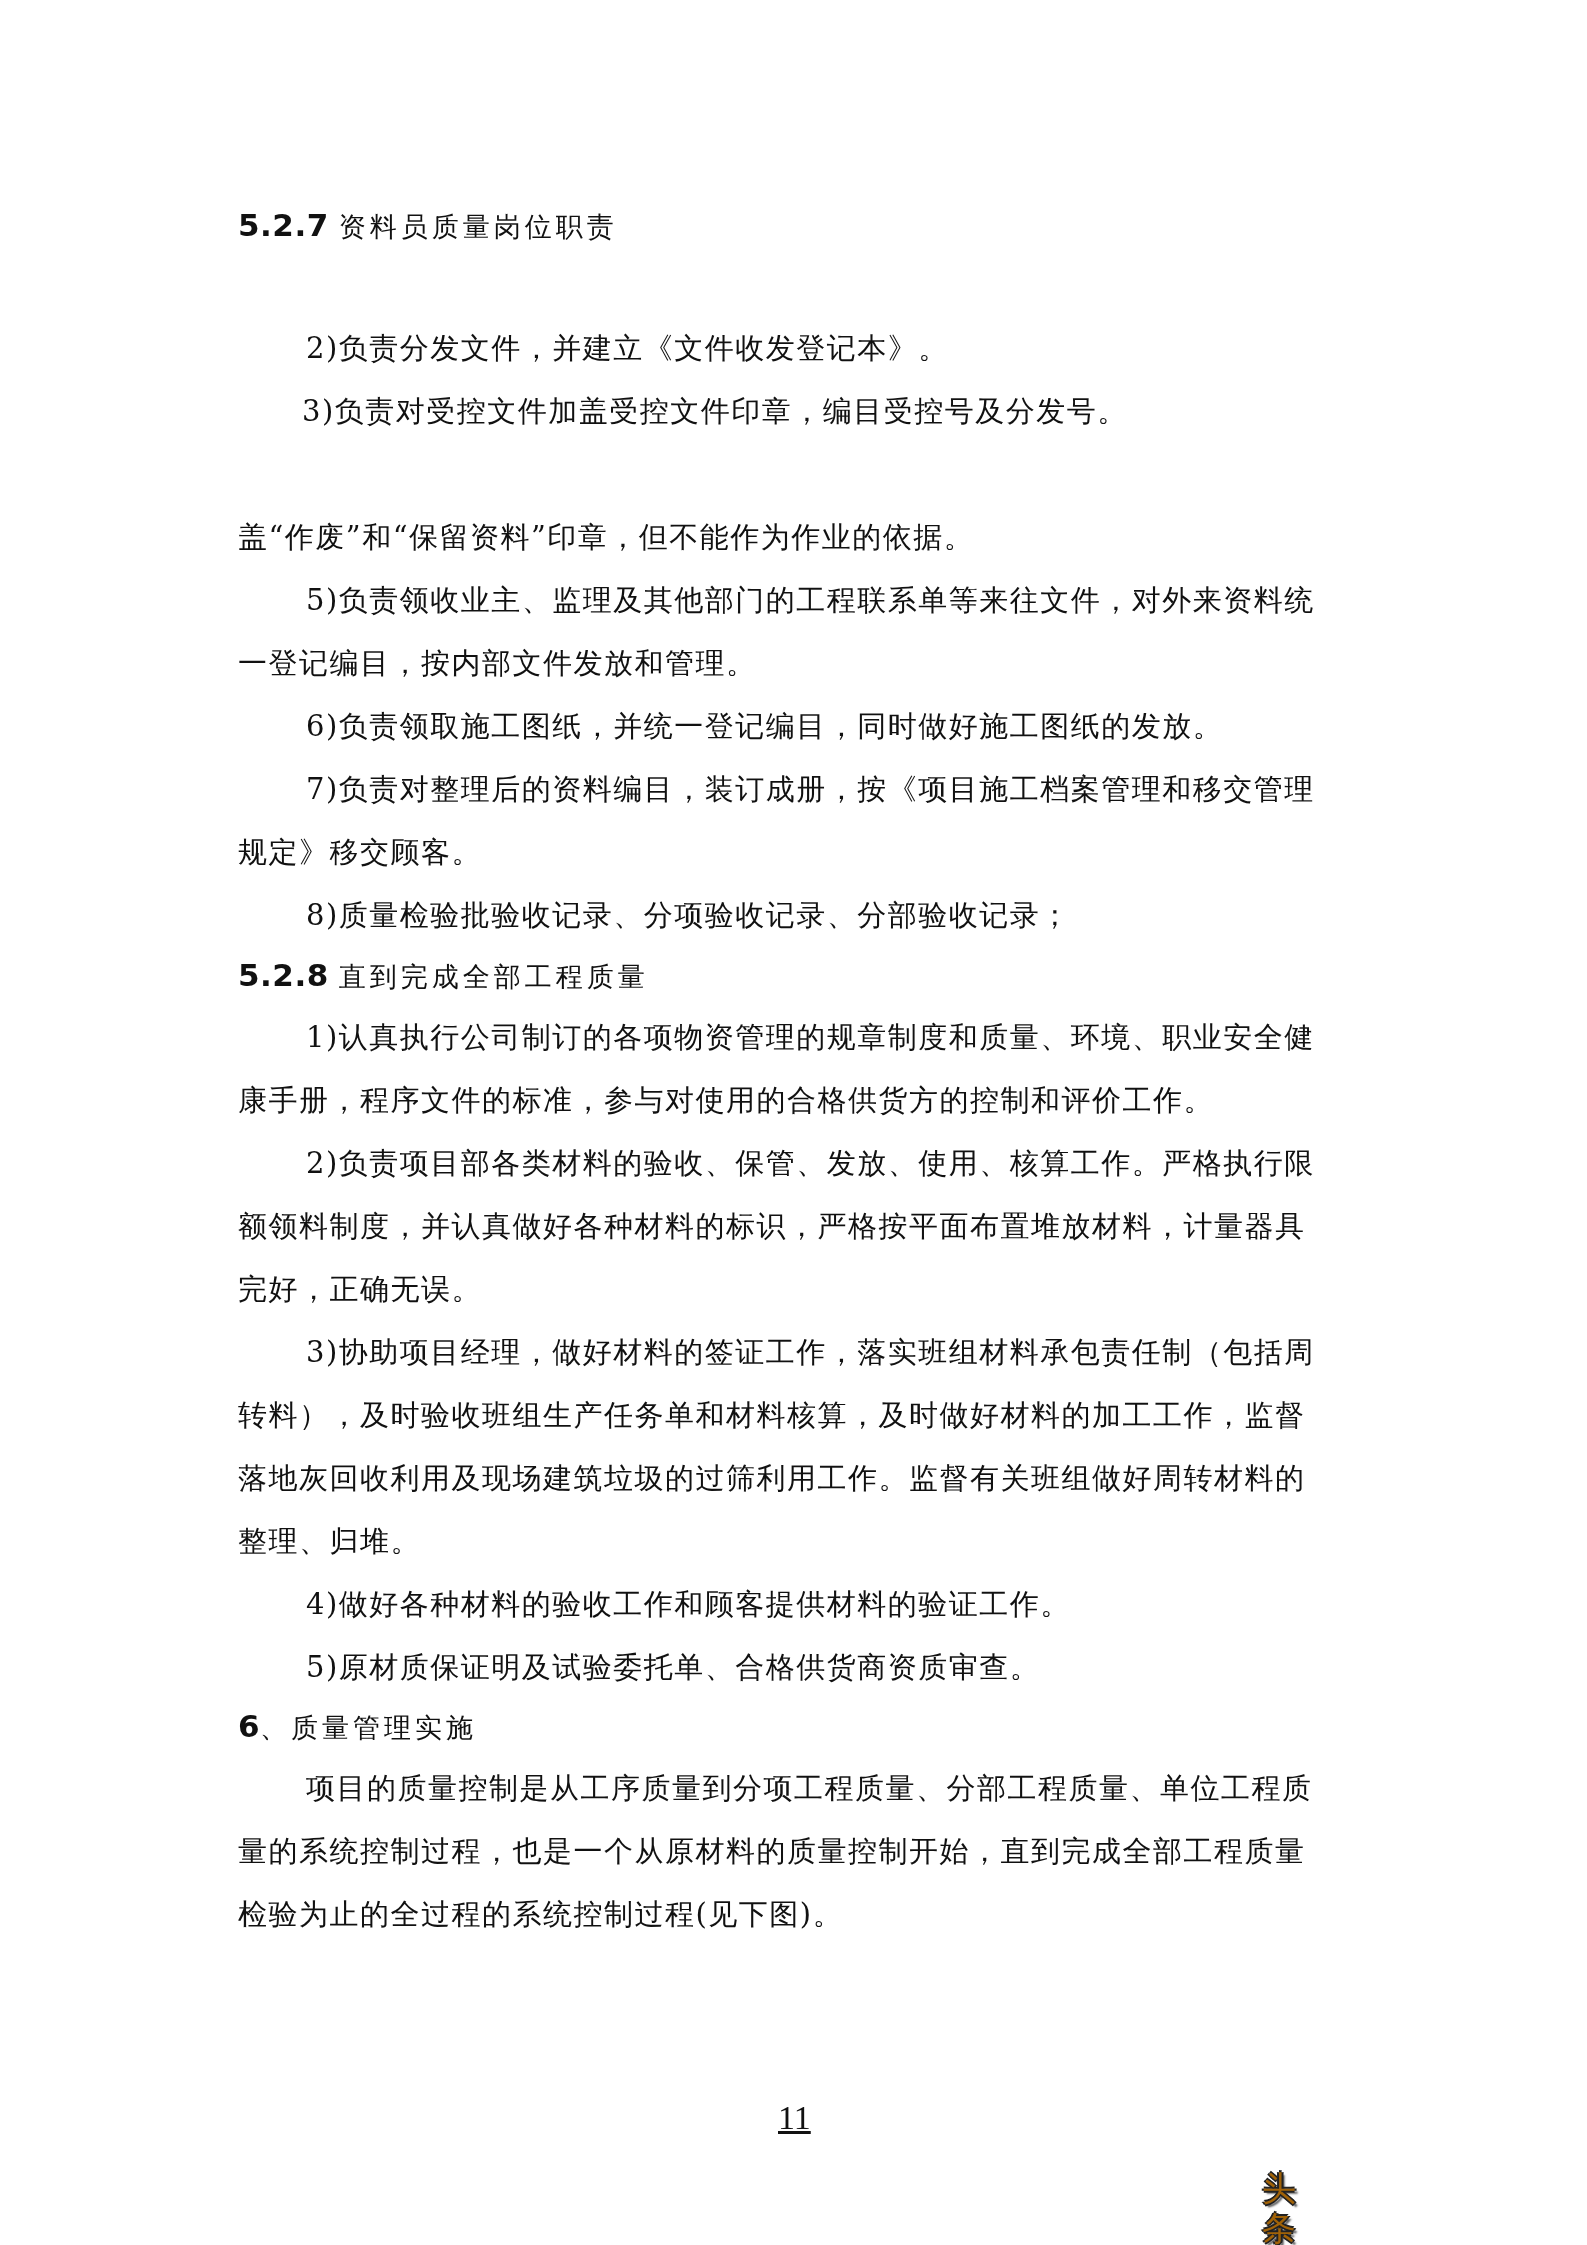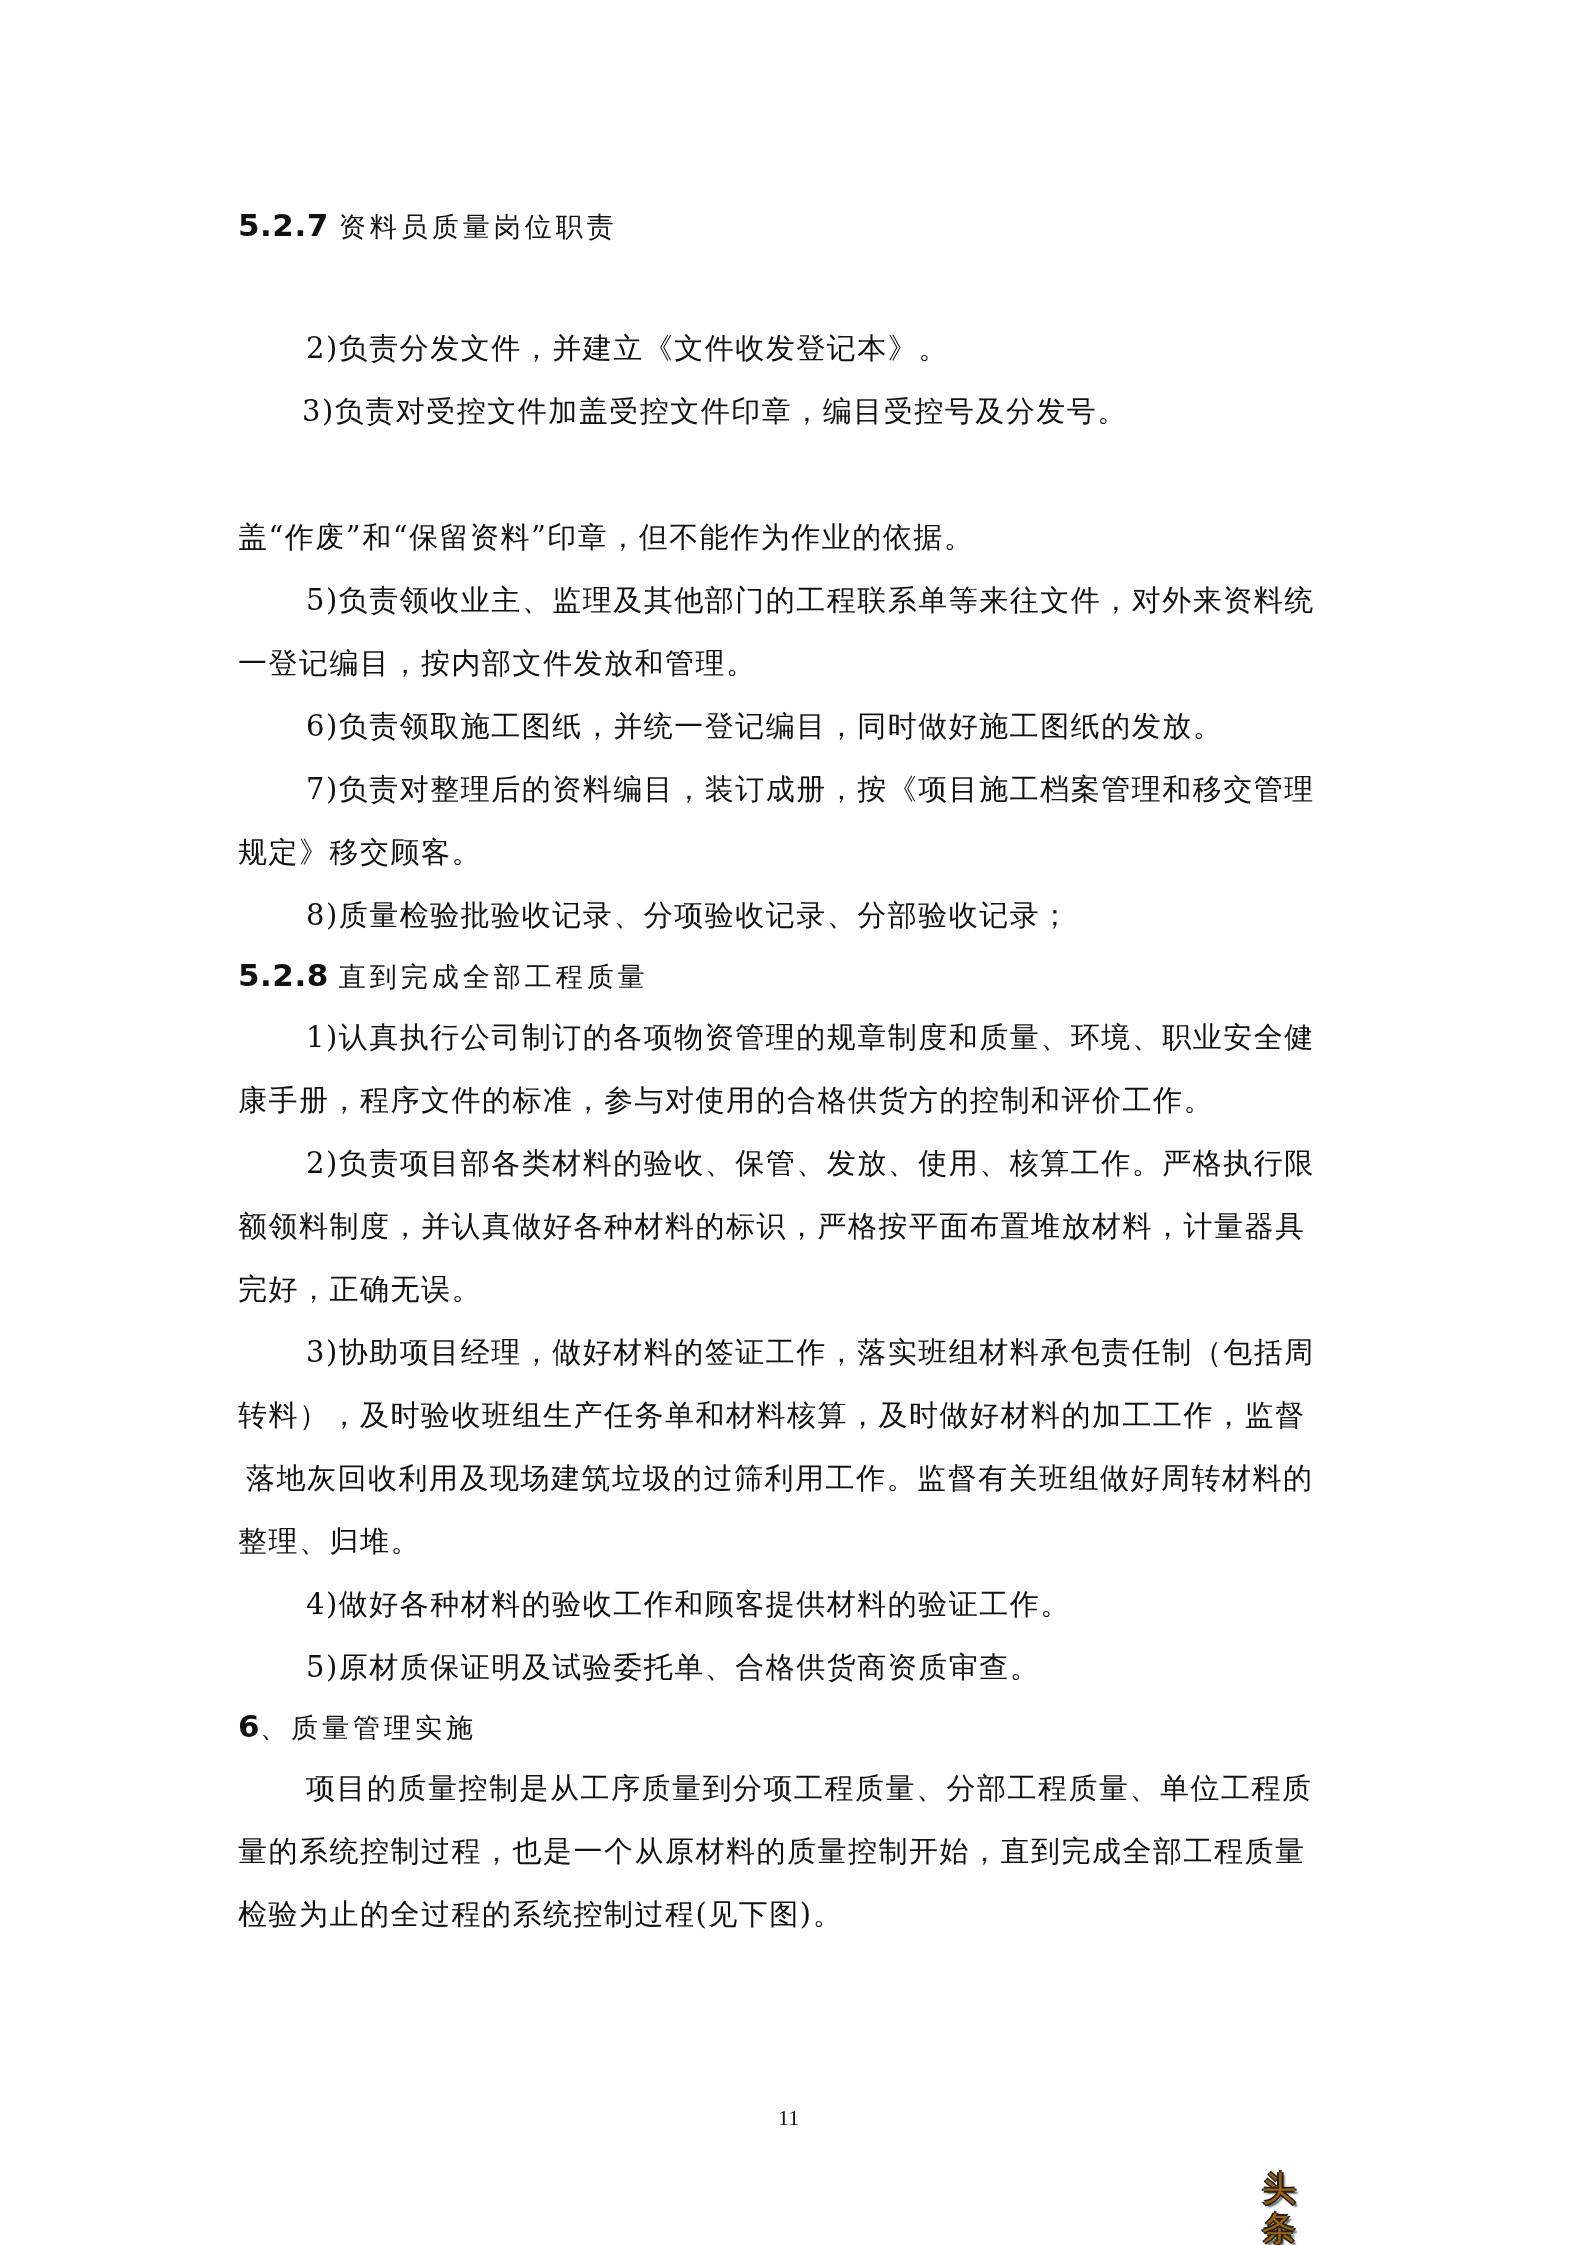--- a/index.html
+++ b/index.html
@@ -22,22 +22,23 @@
   .heading .num {
     font-family: "DejaVu Sans", "Liberation Sans", sans-serif;
     font-weight: bold; font-size: 31px; letter-spacing: 0.5px;
   }
   .heading .title {
     font-size: 27px; letter-spacing: 4px; margin-left: 10px;
     font-family: "DejaVu Serif", "Liberation Serif", serif;
   }
   .pagenum {
     position: absolute; left: 778px; top: 2100px;
-    font-size: 22px; line-height: 36px;
+    font-size: 34px; line-height: 36px;
     font-family: "Liberation Serif", "DejaVu Serif", serif;
+    text-decoration: underline;
   }
   .watermark {
     position: absolute; left: 1262px; top: 2168px;
     font-family: "DejaVu Sans", "Liberation Sans", sans-serif;
     font-size: 34px; color: #a16207; line-height: 40px;
     text-shadow: -2px 0 #222, 2px 0 #222, 0 -2px #222, 0 2px #222, 3px 3px 2px #555;
     letter-spacing: 1px;
   }
 </style>
 </head>
@@ -61,21 +62,21 @@
   <div class="heading" style="left:238px; top:955px;">
     <span class="num">5.2.8</span><span class="title">直到完成全部工程质量</span>
   </div>
   <div class="line" style="left:306px; top:1017px;">1)认真执行公司制订的各项物资管理的规章制度和质量、环境、职业安全健</div>
   <div class="line" style="left:238px; top:1080px;">康手册，程序文件的标准，参与对使用的合格供货方的控制和评价工作。</div>
   <div class="line" style="left:306px; top:1143px;">2)负责项目部各类材料的验收、保管、发放、使用、核算工作。严格执行限</div>
   <div class="line" style="left:238px; top:1206px;">额领料制度，并认真做好各种材料的标识，严格按平面布置堆放材料，计量器具</div>
   <div class="line" style="left:238px; top:1269px;">完好，正确无误。</div>
   <div class="line" style="left:306px; top:1332px;">3)协助项目经理，做好材料的签证工作，落实班组材料承包责任制（包括周</div>
   <div class="line" style="left:238px; top:1395px;">转料），及时验收班组生产任务单和材料核算，及时做好材料的加工工作，监督</div>
-  <div class="line" style="left:246px; top:1458px;text-align:center;">落地灰回收利用及现场建筑垃圾的过筛利用工作。监督有关班组做好周转材料的</div>
+  <div class="line" style="left:238px; top:1458px;text-align:center;">落地灰回收利用及现场建筑垃圾的过筛利用工作。监督有关班组做好周转材料的</div>
   <div class="line" style="left:238px; top:1521px;">整理、归堆。</div>
   <div class="line" style="left:306px; top:1584px;">4)做好各种材料的验收工作和顾客提供材料的验证工作。</div>
   <div class="line" style="left:306px; top:1647px;">5)原材质保证明及试验委托单、合格供货商资质审查。</div>
 
   <div class="heading" style="left:238px; top:1706px;">
     <span class="num">6</span><span class="title" style="margin-left:0;">、质量管理实施</span>
   </div>
   <div class="line" style="left:306px; top:1768px;">项目的质量控制是从工序质量到分项工程质量、分部工程质量、单位工程质</div>
   <div class="line" style="left:238px; top:1831px;">量的系统控制过程，也是一个从原材料的质量控制开始，直到完成全部工程质量</div>
   <div class="line" style="left:238px; top:1894px;">检验为止的全过程的系统控制过程(见下图)。</div>

